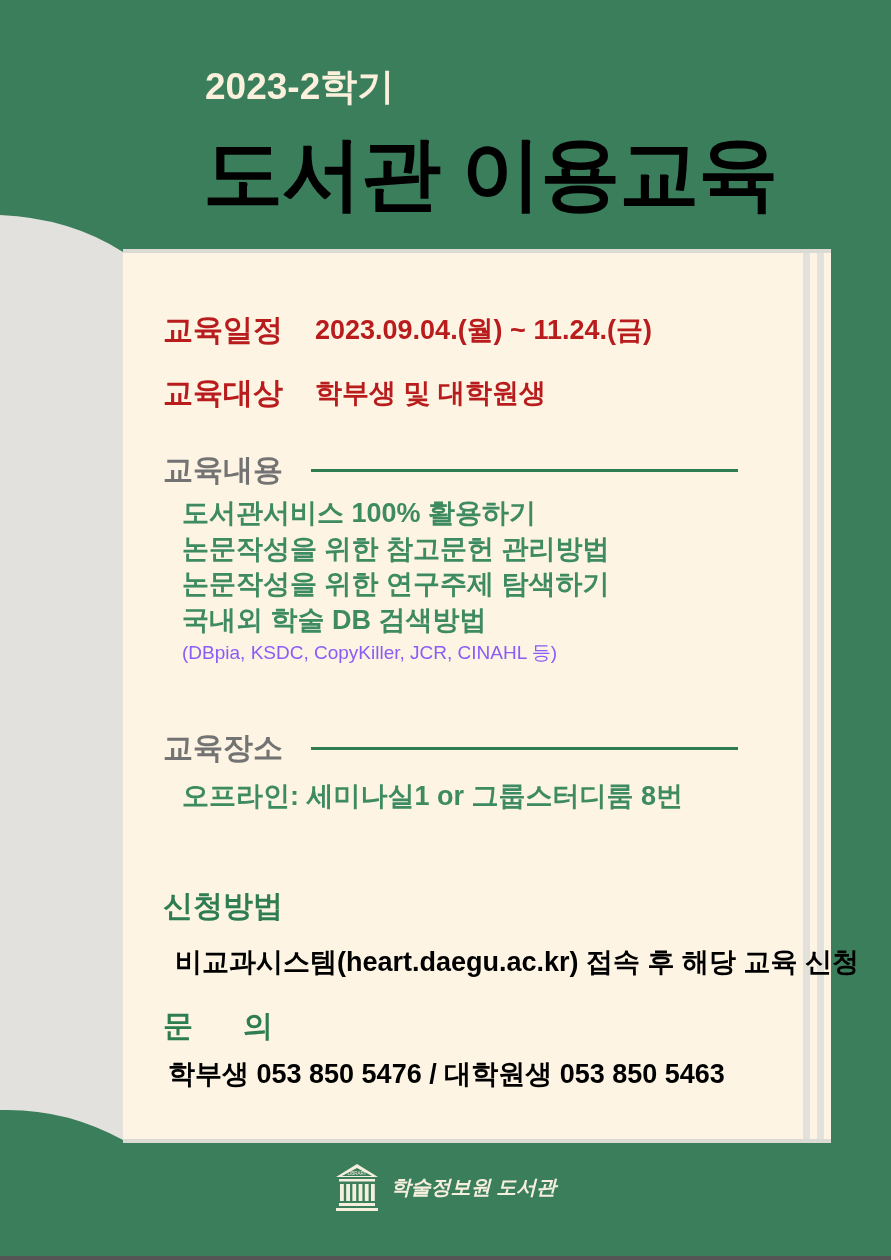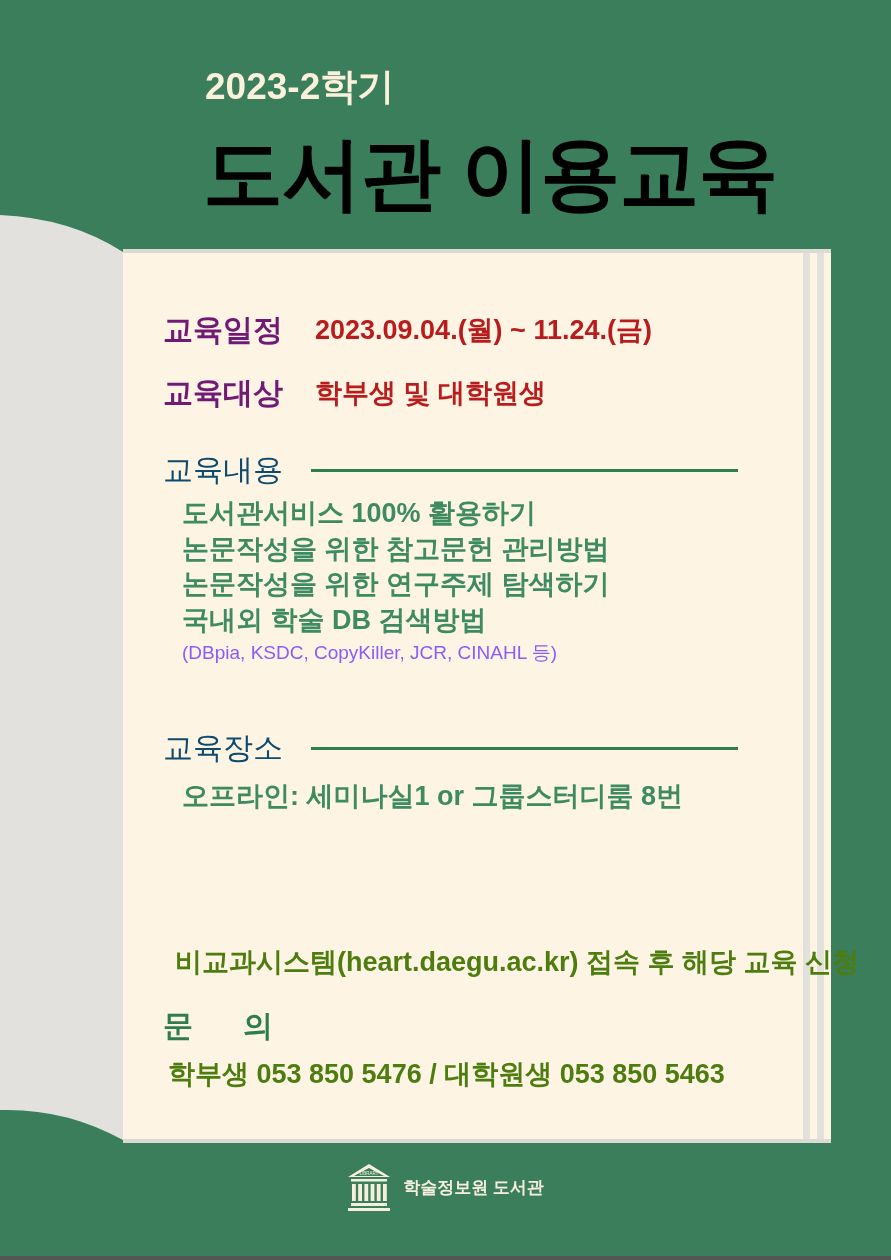--- a/index.html
+++ b/index.html
@@ -61,37 +61,37 @@
     top: 0; bottom: 0;
     right: 21px; width: 7px;
     background: #e3e1dc;
   }
 
   
   .info-row { position: absolute; left: 0; width: 100%; height: 36px; }
   .info-row .label {
     position: absolute; left: 40px;
     font-size: 30px; font-weight: 800;
-    color: #701a75; white-space: nowrap;
+    color: #b91c1c; white-space: nowrap;
   }
   .info-row .value {
     position: absolute; left: 192px; top: 2px;
     font-size: 27px; font-weight: 700;
     color: #b91c1c; white-space: nowrap;
   }
 
   .section-header {
     position: absolute;
     left: 40px; right: 93px;
     display: flex; align-items: center;
     height: 34px;
   }
   .section-header .label {
-    font-size: 30px; font-weight: 400;
-    color: #0c4a6e; white-space: nowrap;
+    font-size: 30px; font-weight: 700;
+    color: #737373; white-space: nowrap;
   }
   .section-header .rule {
     flex: 1; height: 3px;
     margin-left: 28px;
     background: #2e7d52;
   }
   .section-label-plain {
     position: absolute; left: 40px;
     font-size: 30px; font-weight: 800;
     color: #2e7d52; white-space: pre;
@@ -104,36 +104,36 @@
   }
   .item-list .item { line-height: 35.5px; white-space: nowrap; }
   .item-note {
     font-size: 19px; font-weight: 400;
     line-height: 26px; margin-top: 2px;
     color: #8b5cf6; white-space: nowrap;
   }
   .body-text {
     position: absolute;
     font-size: 27px; font-weight: 700;
-    color: #4d7c0f; white-space: nowrap;
+    color: #000000; white-space: nowrap;
   }
 
   
   .footer {
     position: absolute;
     left: 0; right: 0; top: 1162px;
     height: 50px;
     display: flex;
     justify-content: center;
     align-items: center;
     gap: 12px;
   }
   .footer .org-name {
-    font-size: 17px; font-weight: 800;
-    color: #f7efdd; white-space: nowrap;
+    font-size: 20px; font-weight: 800;
+    color: #f7efdd; white-space: nowrap; font-style: italic;
   }
 </style>
 </head>
 <body>
 
 <div class="poster">
 
   <div class="semester">2023-2학기</div>
   <div class="main-title">도서관 이용교육</div>
 
@@ -168,20 +168,21 @@
     </div>
 
     <div class="section-header" style="top:478px">
       <span class="label">교육장소</span>
       <span class="rule"></span>
     </div>
     <div class="item-list" style="top:526px">
       <div class="item">오프라인: 세미나실1 or 그룹스터디룸 8번</div>
     </div>
 
+    <div class="section-label-plain" style="top:633px">신청방법</div>
     <div class="body-text" style="top:691px; left:52px">비교과시스템(heart.daegu.ac.kr) 접속 후 해당 교육 신청</div>
 
     <div class="section-label-plain" style="top:753px">문      의</div>
     <div class="body-text" style="top:803px; left:45px">학부생 053 850 5476 / 대학원생 053 850 5463</div>
   </div>
 
   <div class="footer">
     <svg width="44" height="48" viewBox="0 0 44 48" aria-hidden="true">
       <polygon points="22,1 43,14 1,14" fill="#f7efdd"></polygon>
       <polygon points="22,5 37,13 7,13" fill="#3a7e5c"></polygon>

